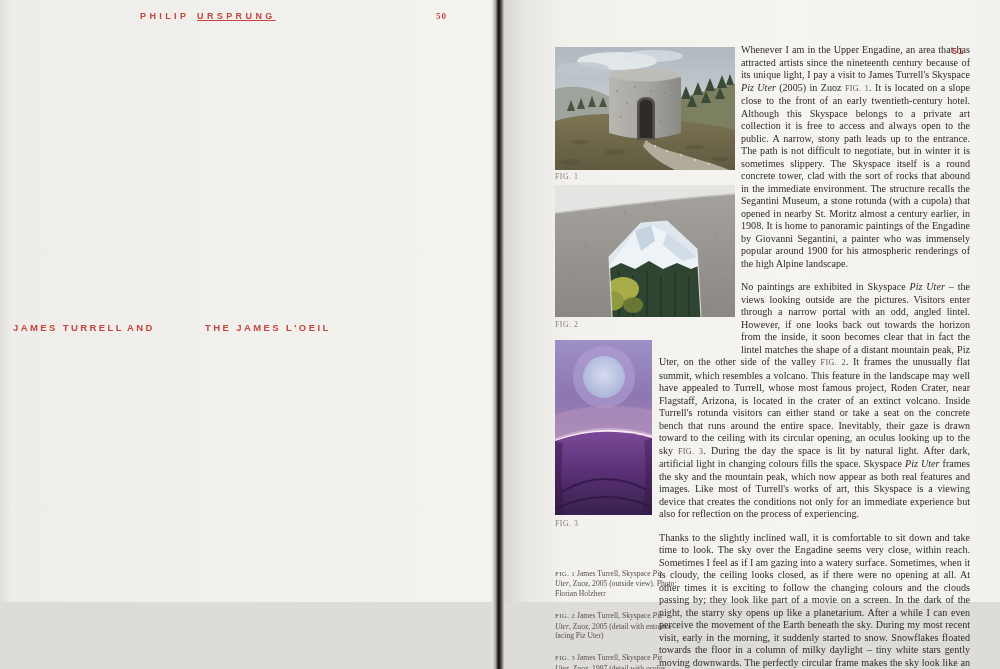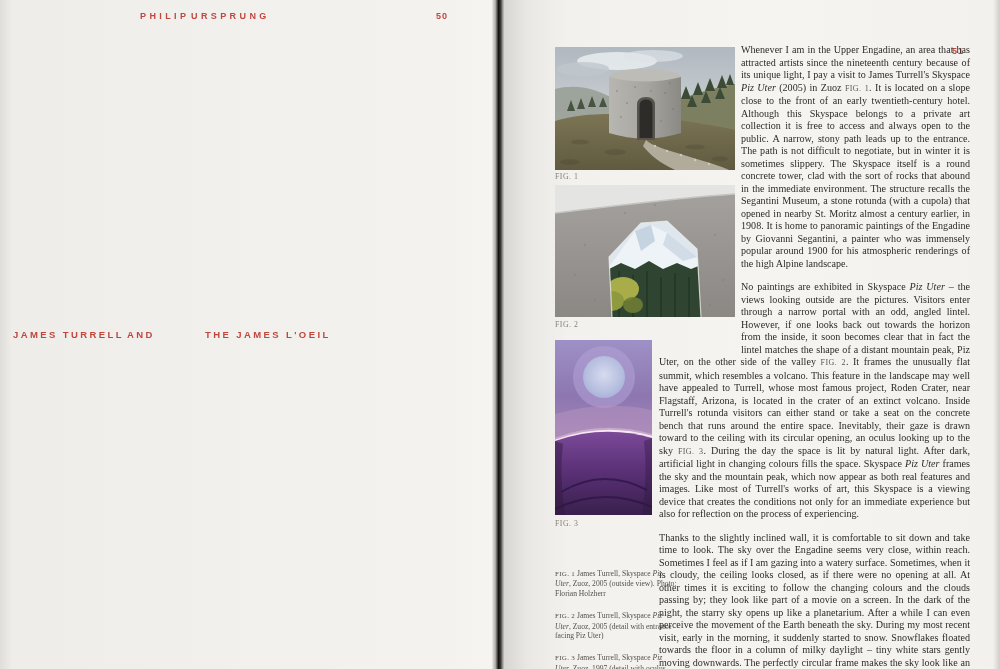--- a/index.html
+++ b/index.html
@@ -2,21 +2,21 @@
 <html lang="en"><head>
 <meta charset="utf-8">
 <style>
   html,body{margin:0;padding:0;}
   body{
     width:1000px;height:669px;overflow:hidden;position:relative;
     background:#dddcd9;
     font-family:"Liberation Serif",serif;
   }
   
-  .page{position:absolute;top:0;height:669px;}
+  .page{position:absolute;top:0;height:602px;padding-left:25px;}
   .page-left{
     left:0;width:494px;
     background:linear-gradient(to right,#dfdedb 0px,#eeedea 12px,#f1f0ed 45%,#f3f2ef 88%,#f5f4f1 100%);
   }
   .page-right{
     left:504px;width:496px;
     background:linear-gradient(to right,#d7d6d3 0px,#e9e8e5 24px,#f2f1ee 64px,#f5f4f1 55%,#f2f1ed 100%);
   }
   .page-right::after{
     content:"";position:absolute;right:0;top:0;width:7px;height:100%;
@@ -26,24 +26,24 @@
     position:absolute;left:492px;top:0;width:12px;height:669px;
     background:linear-gradient(to right,#ecebe8 0%,#aeadaa 28%,#15120d 54%,#3b3833 72%,#8a8884 86%,#cbcac7 100%);
   }
   
   .red{
     position:absolute;color:#c1473e;
     font-family:"Liberation Sans",sans-serif;
   }
   .runhead{top:11px;font-size:9px;letter-spacing:3.4px;font-weight:bold;}
   .rh1{left:140px;}
-  .rh2{left:191px;}
-  .pn-left{left:436px;top:11px;font-size:9px;letter-spacing:1px;font-weight:bold;}
+  .rh2{left:197px;text-decoration:underline;}
+  .pn-left{left:436px;top:11px;font-size:9px;letter-spacing:1px;font-weight:bold;font-family:Liberation Serif, serif;}
   .pn-right{left:448px;top:12px;font-size:9px;letter-spacing:1px;font-weight:bold;margin-top:34px;}
-  .title-part{top:322px;font-size:9.5px;letter-spacing:2.4px;font-weight:bold;margin-top:7px;}
+  .title-part{top:322px;font-size:9.5px;letter-spacing:2.4px;font-weight:bold;}
   .tp1{left:13px;}
   .tp2{left:127px;}
   .tp3{left:205px;}
   
   .fig{position:absolute;overflow:hidden;}
   .fig svg{display:block;width:100%;height:100%;}
   #fig1{left:51px;top:47px;width:180px;height:123px;}
   #fig2{left:51px;top:185px;width:180px;height:132px;}
   #fig3{left:51px;top:340px;width:97px;height:175px;}
   .figlab{

